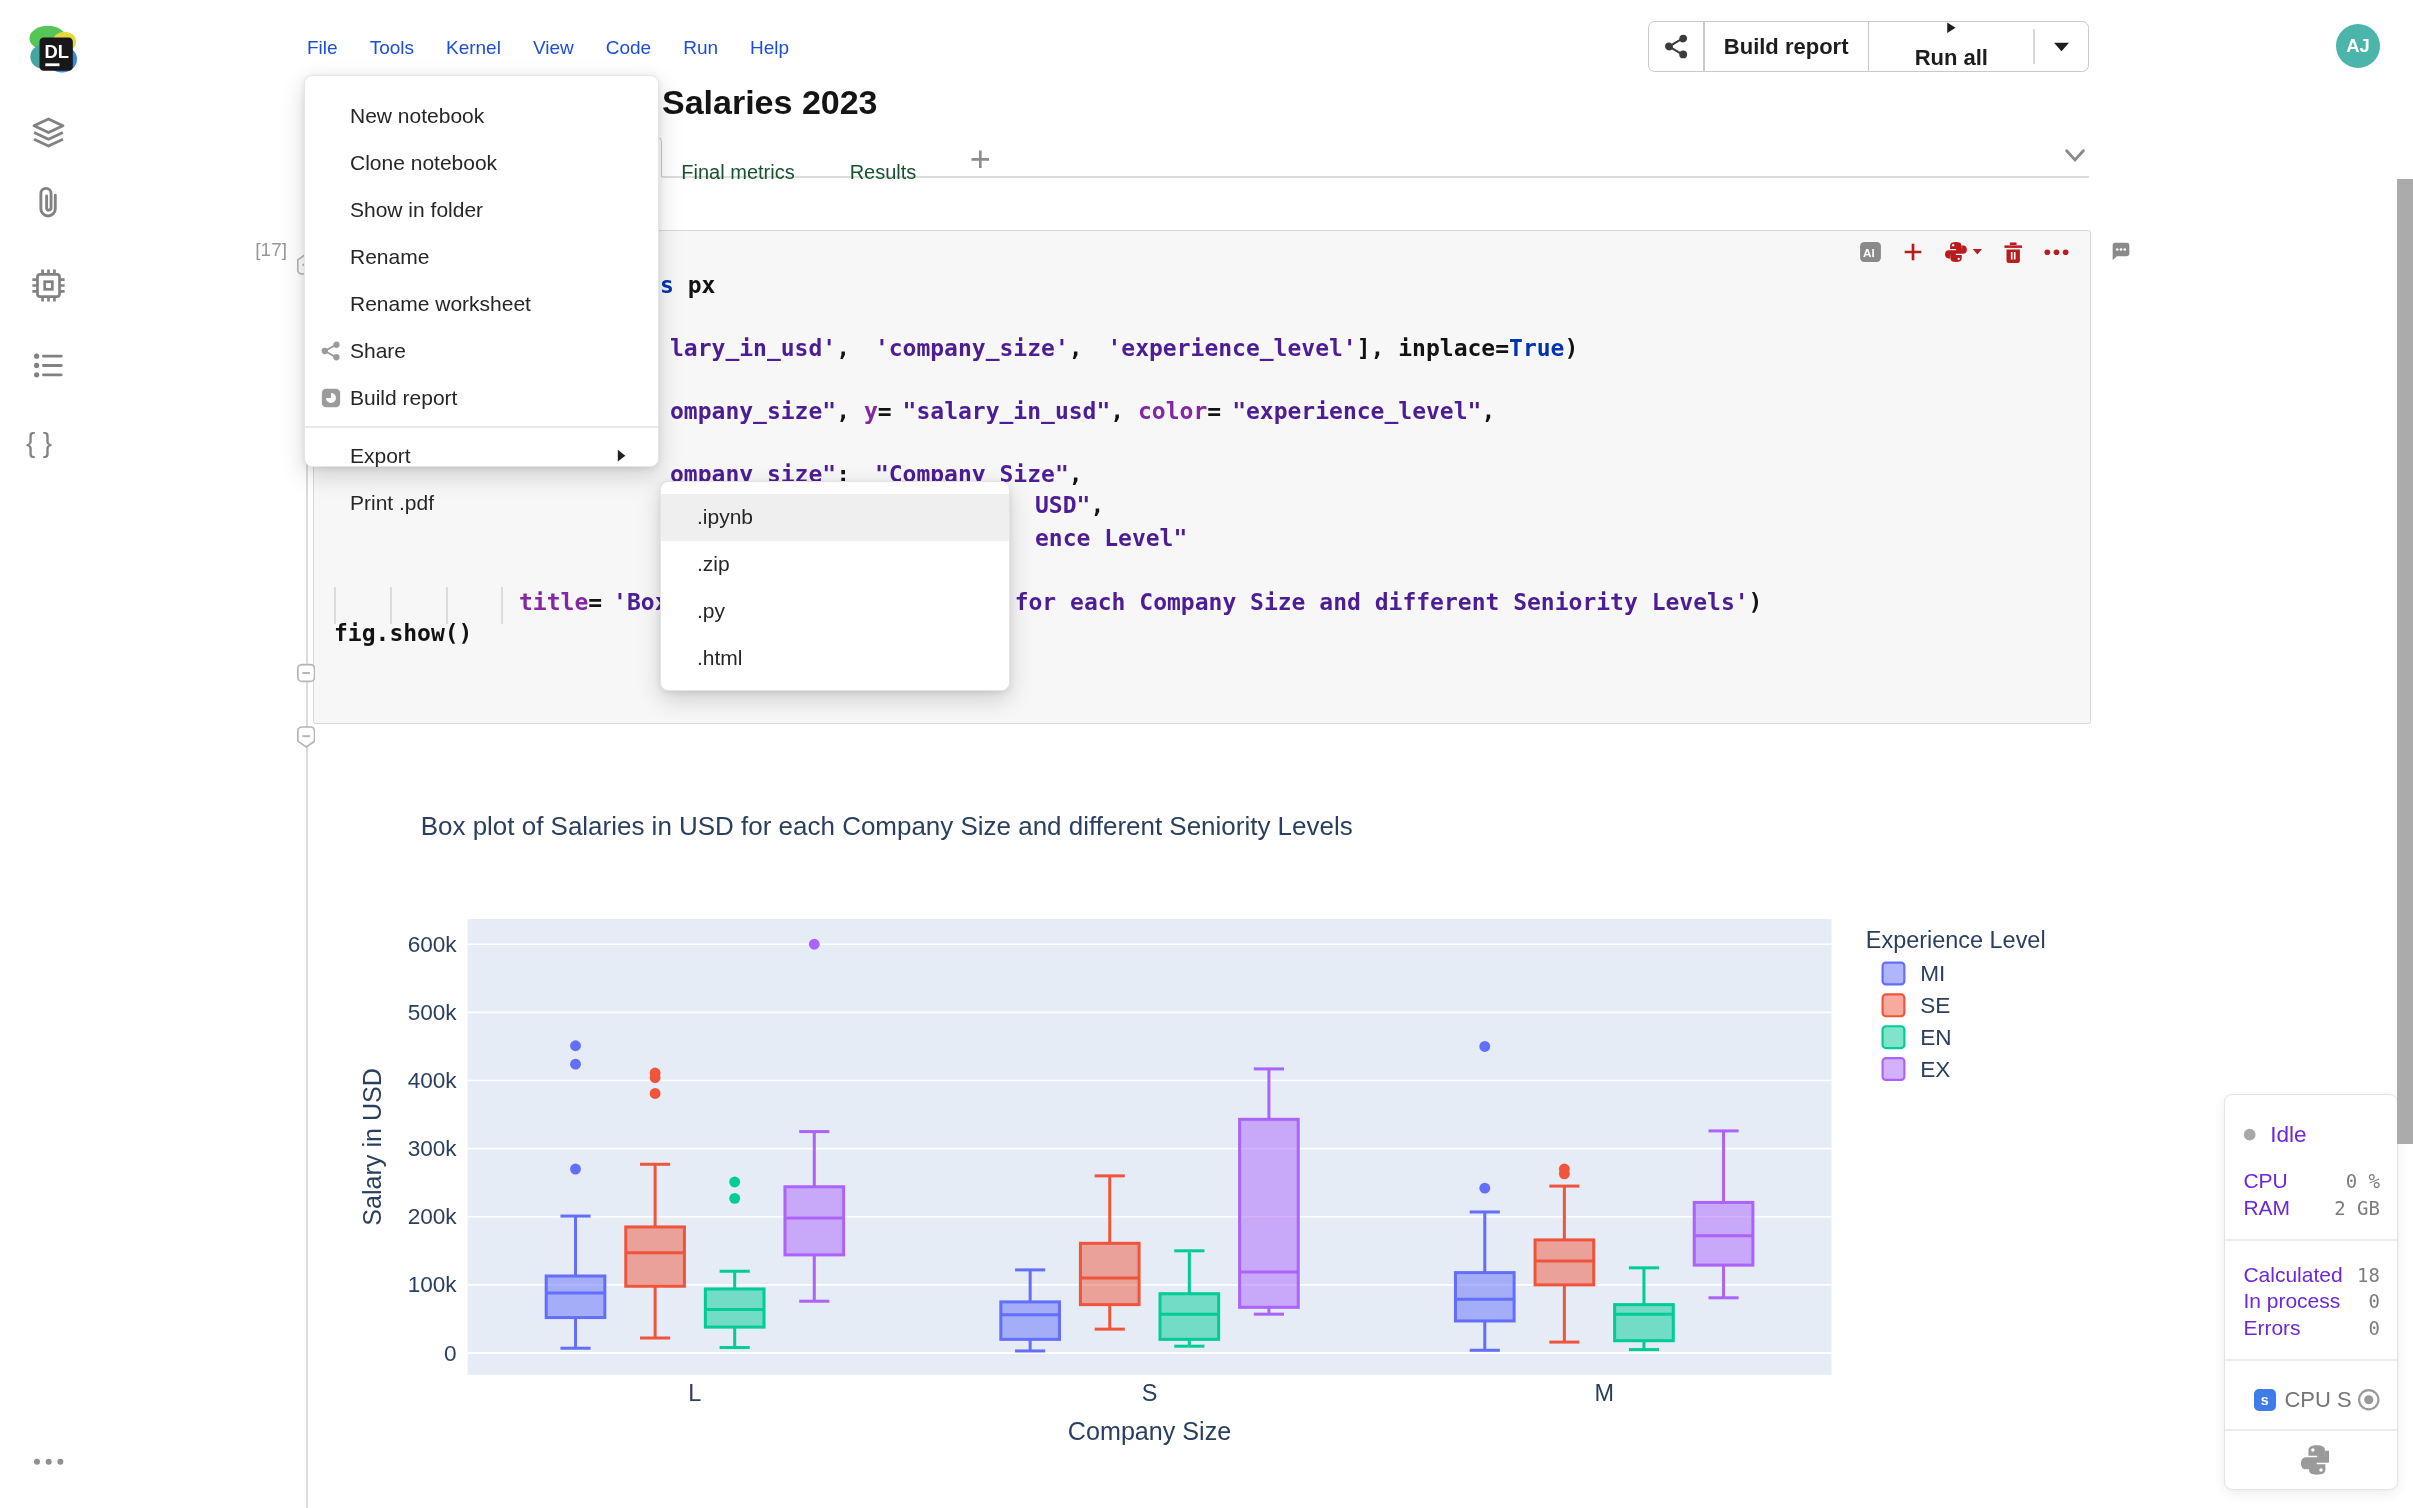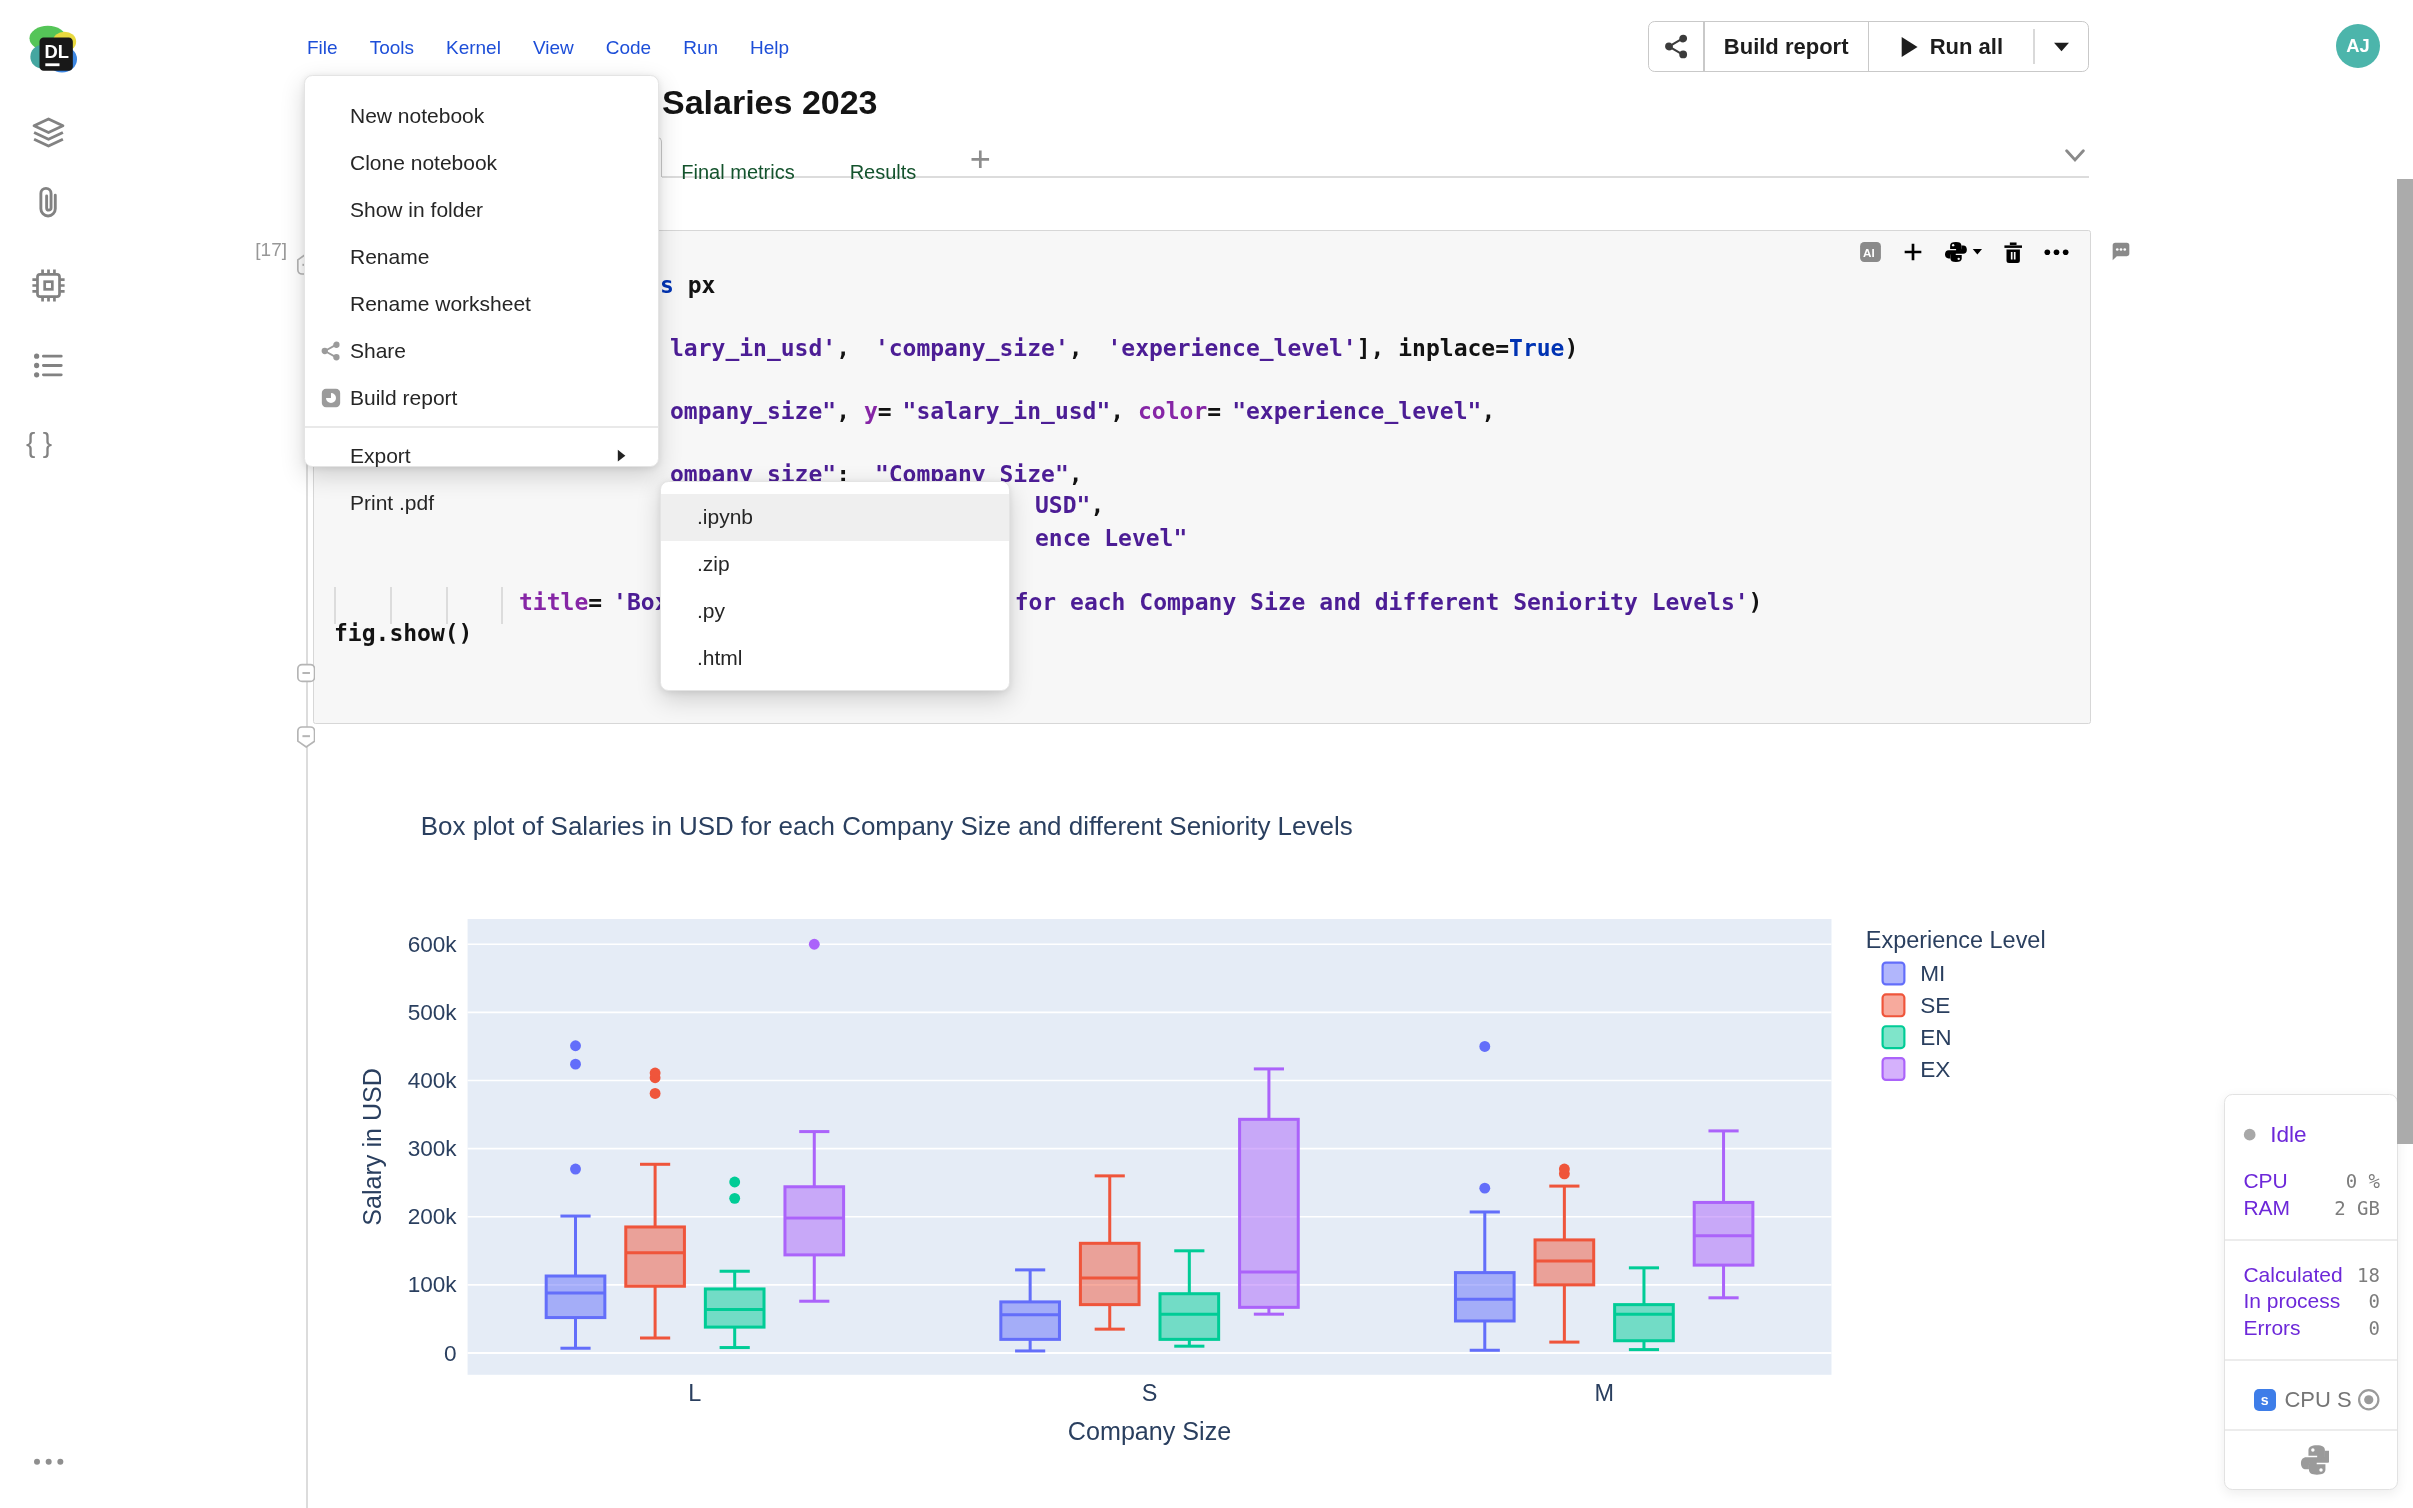--- a/index.html
+++ b/index.html
@@ -18,21 +18,21 @@
 
   
   #btn-group { left:1648px; top:21px; width:441px; height:51px; background:#fff;
     border:1.7px solid #c9c9c9; border-radius:6.7px; display:flex; align-items:stretch; z-index:6; }
   #btn-group .sep { width:1.7px; background:#c9c9c9; }
   #btn-group .thin-sep { width:1.7px; background:#d9d9d9; margin:6.7px 0; }
   .grp-btn { display:flex; align-items:center; justify-content:center; font-weight:700;
     font-size:22px; color:#1d1d1d; }
   #share-btn { width:54px; }
   #build-report-btn { flex:1 1 auto; }
-  #run-all-btn { width:164px; gap:11.7px; }
+  #run-all-btn { width:164px; gap:11.7px;flex-direction:column; }
   #run-caret-btn { width:53px; }
   #avatar { left:2336px; top:24px; width:44px; height:44px; border-radius:50%;
     background:#4cb5ab; color:#fff; font-weight:700; font-size:18.4px; display:flex;
     align-items:center; justify-content:center; z-index:6; }
 
   
   #nb-title { left:662px; top:83px; font-size:34px; font-weight:800; color:#141414; z-index:4; }
   #tabbar-line { left:662px; top:176px; width:1427px; height:1.7px; background:#dcdcdc; z-index:3; }
   #active-tab { left:536px; top:137px; width:126px; height:40px; background:#fff;
     border:1.7px solid #c9c9c9; border-bottom:none; border-radius:5px 5px 0 0; z-index:3; }
@@ -44,21 +44,21 @@
   
   #cell { left:313px; top:230px; width:1778px; height:494px; background:#f7f7f7;
     border:1.7px solid #d7d7d7; border-radius:2.5px; z-index:1; }
   #exec-count { left:248px; top:239px; width:39px; font-size:19px; color:#979797; z-index:2;
     text-align:right; }
   #margin-line { left:306px; top:251px; width:1.7px; height:1257px; background:#dcdcdc; z-index:0; }
   .fold-handle { position:absolute; z-index:2; width:18.4px; height:22px; color:#b5b5b5; }
   .iguide { position:absolute; top:587px; width:1.7px; height:37px; background:#dcdcdc; z-index:1; }
 
   #cell-toolbar { left:1860px; top:237px; height:30px; display:flex; align-items:center;
-    gap:22px; z-index:2; color:#000000; }
+    gap:22px; z-index:2; color:#b91c1c; }
   #comment-icon { left:2111px; top:242px; width:20px; height:20px; color:#8a8a8a; z-index:2; }
 
   #code-layer { left:0; top:0; width:2413px; height:1508px; z-index:2; pointer-events:none; }
   .code-line { position:absolute; font-family:"DejaVu Sans Mono","Liberation Mono",monospace;
     font-size:23px; font-weight:600; white-space:pre; color:#121212; }
   .tk-pl { color:#121212; }
   .tk-st { color:#4c1d95; font-weight:700;padding-left:11px; }
   .tk-kw { color:#0033b3; font-weight:700; }
   .tk-pa { color:#8626a6; }
 

